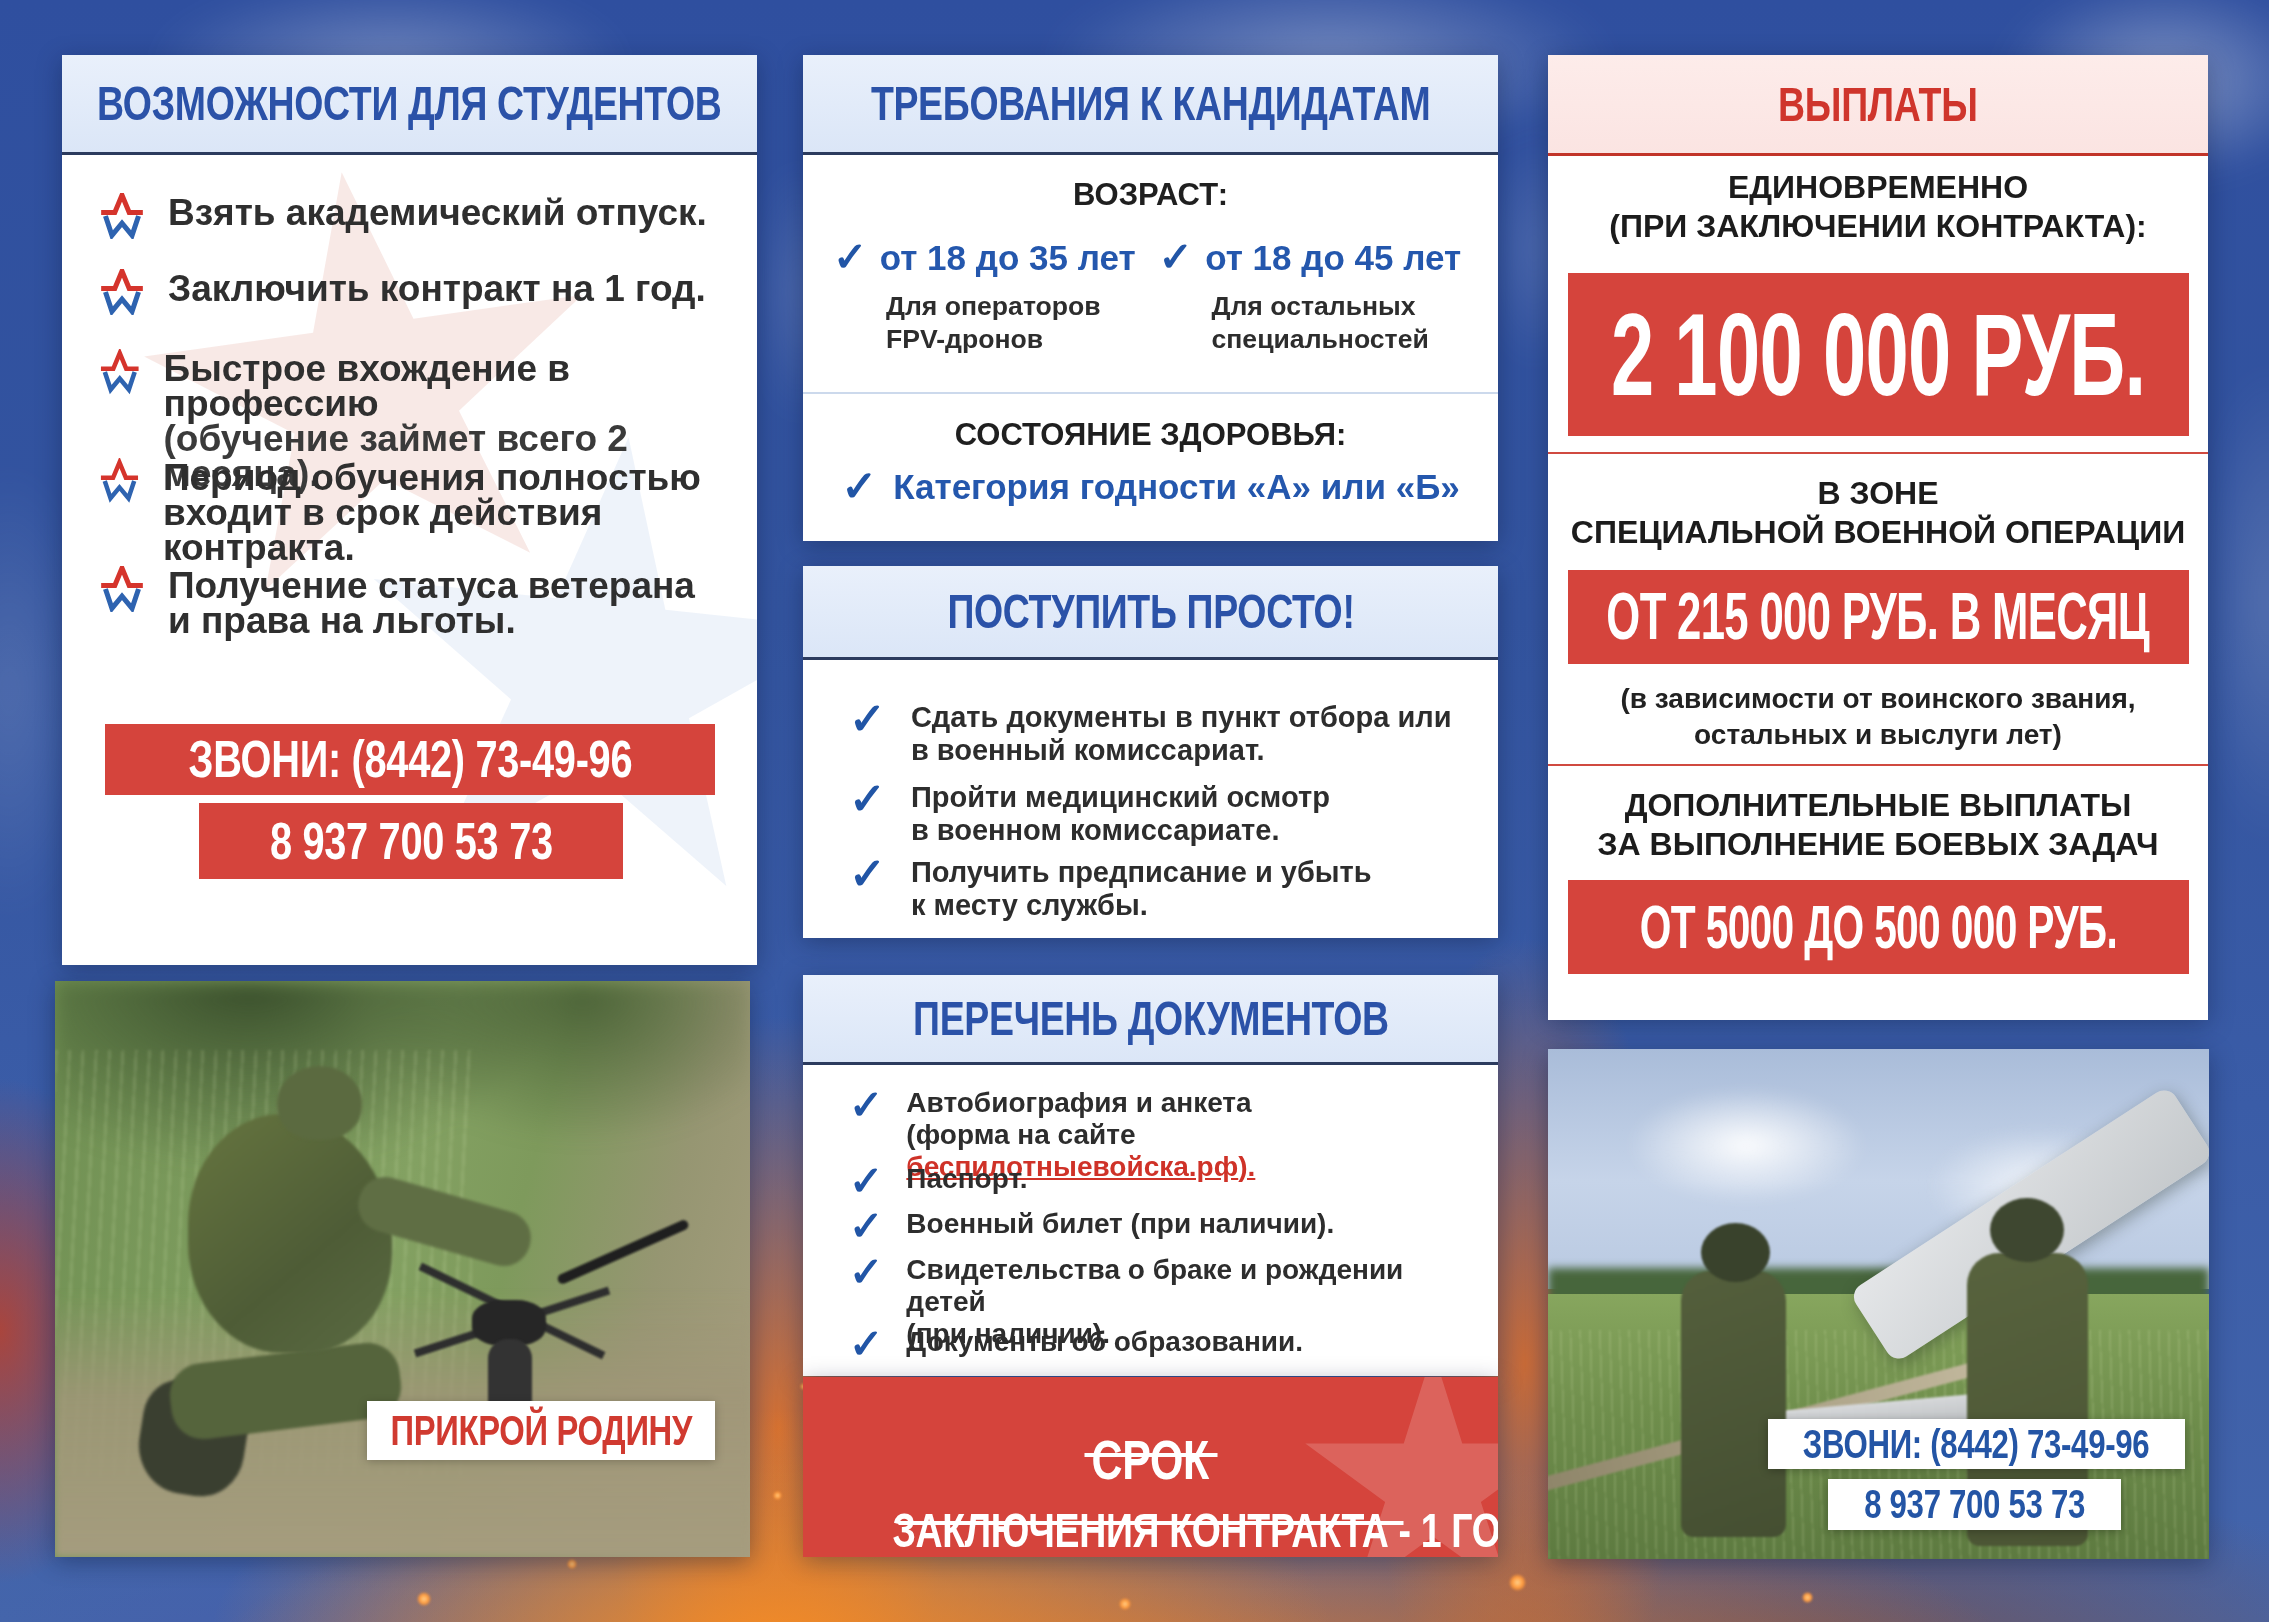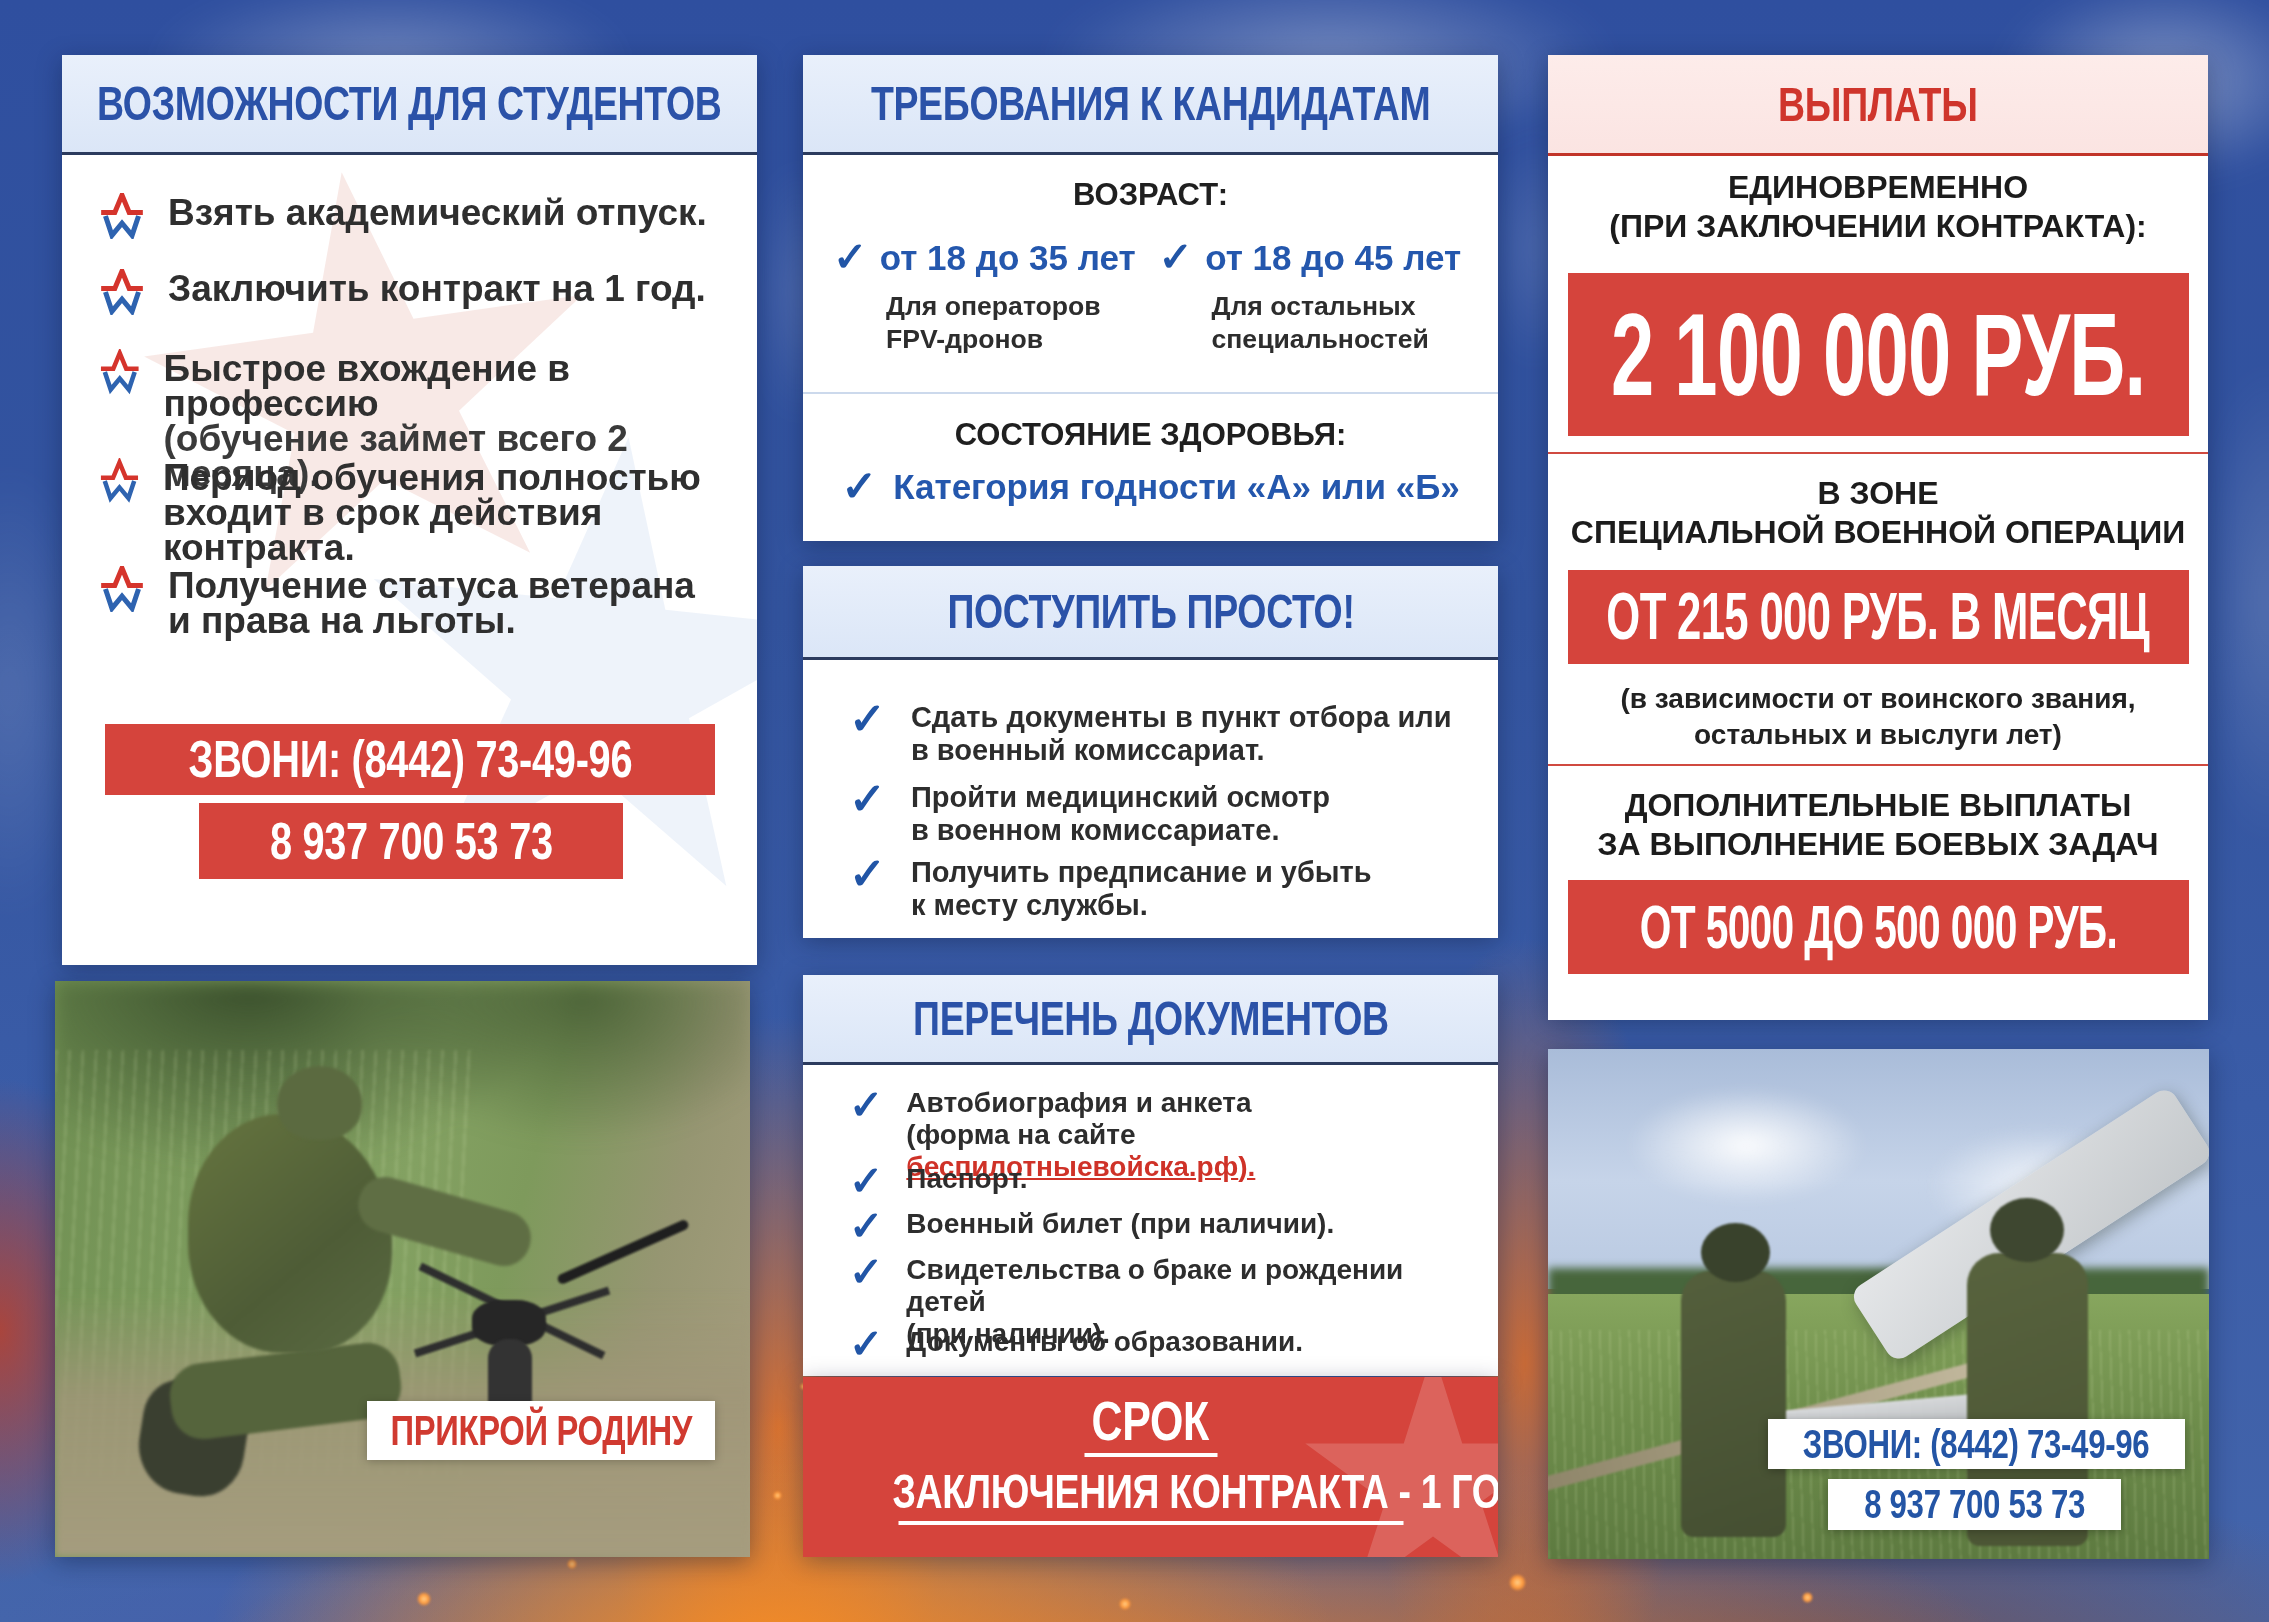--- a/index.html
+++ b/index.html
@@ -120,21 +120,21 @@
   .panel-e .p-head { height:90px; }
   .doc-row { position:absolute; left:46px; right:17.7px; display:flex; gap:23px; align-items:flex-start; }
   .doc-row .chk { font-size:41px; }
   .doc-row .txt { font-size:28px; line-height:32px; font-weight:bold; color:#2d2d2d; padding-top:1.8px; }
   .doc-link { color:#cf3228; text-decoration:underline; font-weight:bold; }
 
   .term-banner { position:absolute; left:803px; top:1377px; width:695px; height:180px; background:#d5443c; overflow:hidden;
                  box-shadow:0 5.3px 23px rgba(10,20,50,.35); }
   .term-star { position:absolute; left:497px; top:-26.6px; width:266px; height:266px; background:rgba(255,255,255,.17);
                clip-path:polygon(50% 0%,61% 35%,98% 35%,68% 57%,79% 91%,50% 70%,21% 91%,32% 57%,2% 35%,39% 35%); }
-  .term-line { position:absolute; left:0; right:0; text-align:center; color:#fff; font-weight:bold; }
+  .term-line { position:absolute; left:0; right:0; text-align:center; color:#fff; font-weight:bold;margin-top:39px; }
   .term-rule { position:absolute; left:50%; transform:translateX(-50%); height:3.5px; background:#fff; }
 
   
   .panel-g { left:1548px; top:55px; width:660px; height:965px; }
   .panel-g .p-head { height:101px; }
   .pay-label { position:absolute; left:0; right:0; text-align:center; font-weight:bold; color:#1c1c1c; font-size:32px; line-height:39px; }
   .pay-banner { position:absolute; left:19.5px; width:621px; background:#d5443c; display:flex; align-items:center; justify-content:center; }
   .pay-banner .amt { color:#fff; font-weight:bold; }
   .pay-sep { position:absolute; left:0; right:0; height:1.8px; background:#d04a40; }
   .pay-note { position:absolute; left:0; right:0; text-align:center; font-weight:bold; color:#222; font-size:28px; line-height:36px; }

